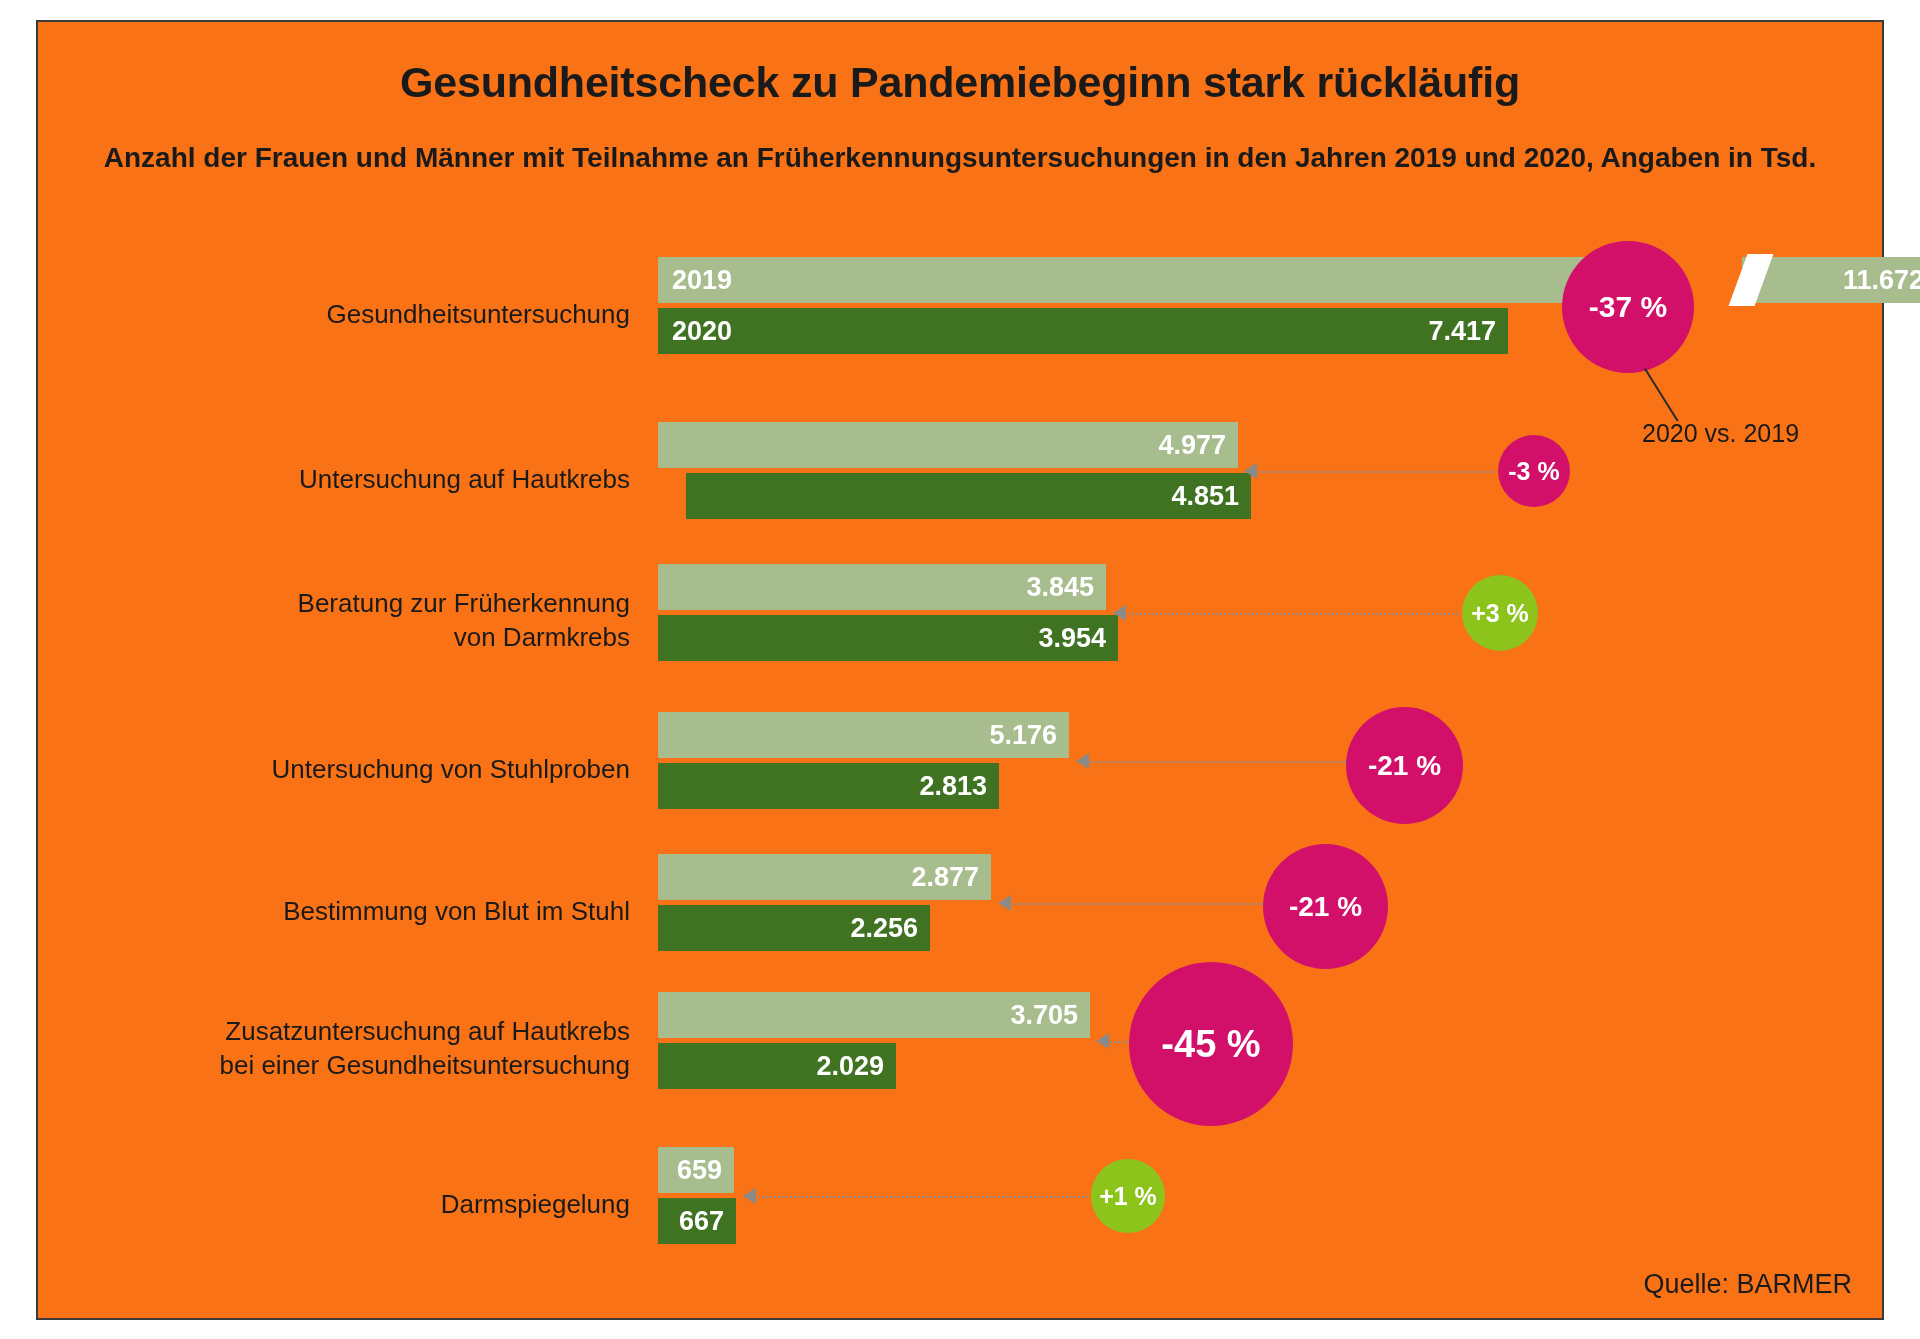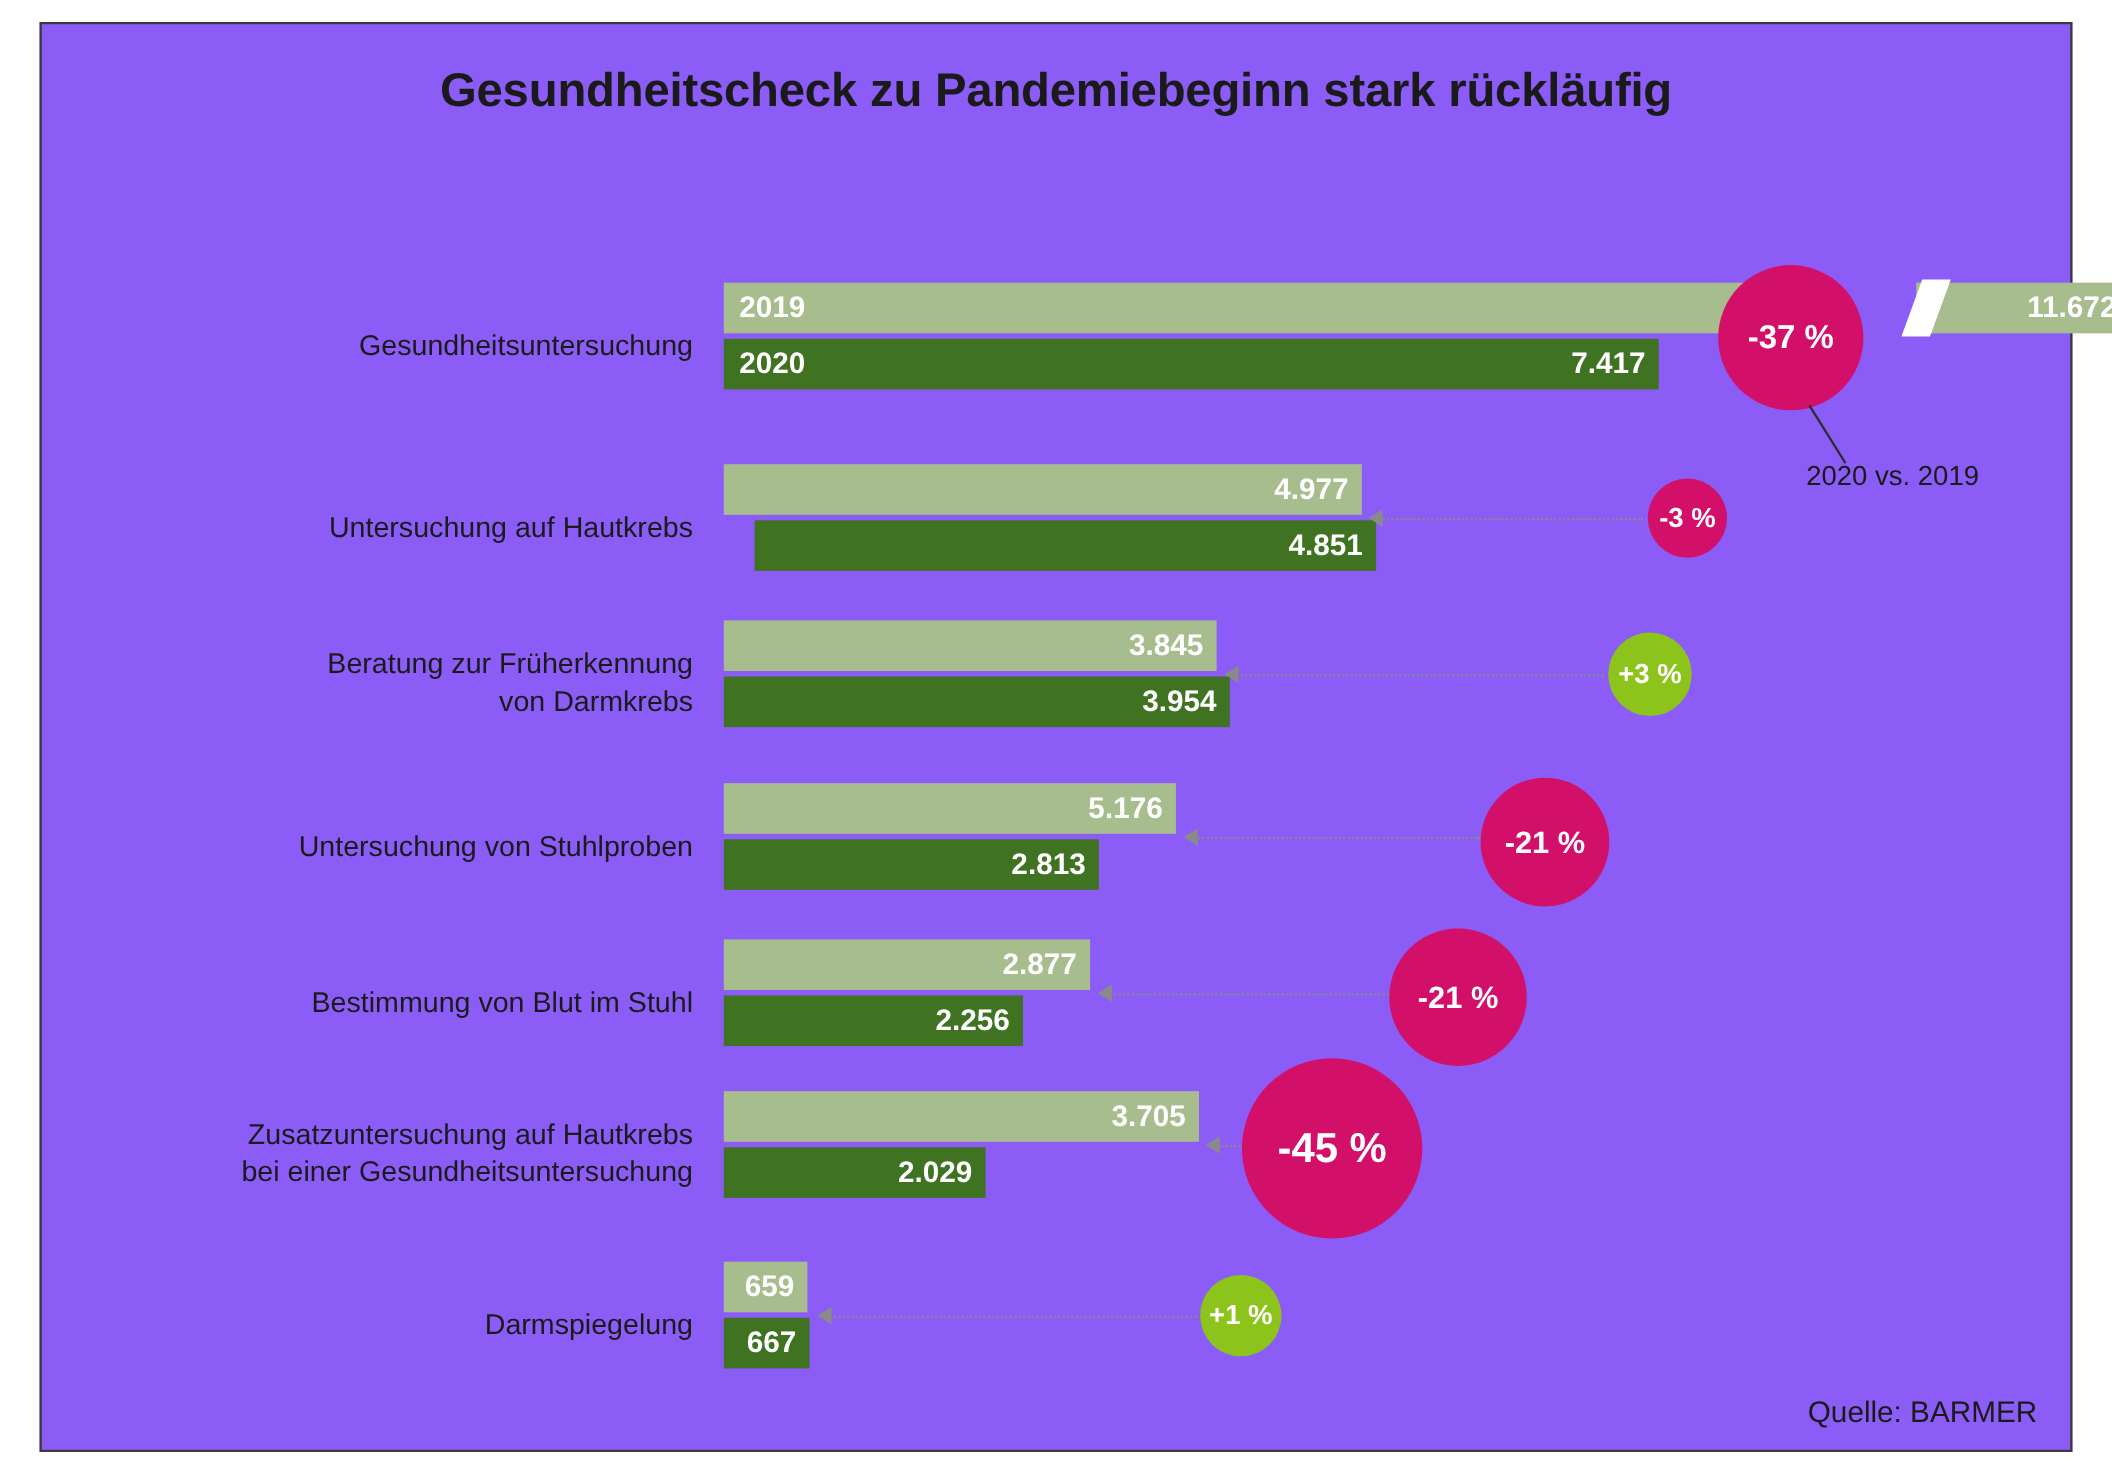--- a/index.html
+++ b/index.html
@@ -15,21 +15,21 @@
     overflow: hidden;
   }
   #frame {
     position: absolute;
     left: 36px;
     top: 20px;
     width: 1848px;
     height: 1300px;
     border: 2px solid #3a3a3a;
     box-sizing: border-box;
-    background: #8b5cf6;
+    background: #f97316;
   }
   
   #title {
     position: absolute;
     left: 0; right: 0;
     top: 36px;
     text-align: center;
     font-size: 43px;
     font-weight: bold;
     letter-spacing: -0.2px;
@@ -169,20 +169,22 @@
     font-size: 27px;
     color: #1a1a1a;
   }
 </style>
 </head>
 <body>
 
 <div id="frame">
 
   <div id="title">Gesundheitscheck zu Pandemiebeginn stark rückläufig</div>
+  <div id="subtitle">Anzahl der Frauen und Männer mit Teilnahme an Früherkennungsuntersuchungen
+in den Jahren 2019 und 2020, Angaben in Tsd.</div>
 
   <div id="plot">
 
     <div class="row" style="top:0px;">
       <div class="cat-label" style="top:40px; width:520px;">Gesundheitsuntersuchung</div>
       <div class="bars" style="width:1240px;">
         <div class="bar y2019" style="width:976px;">
           <span class="yearlab">2019</span>
         </div>
         <div class="bar y2020" style="width:850px;">

